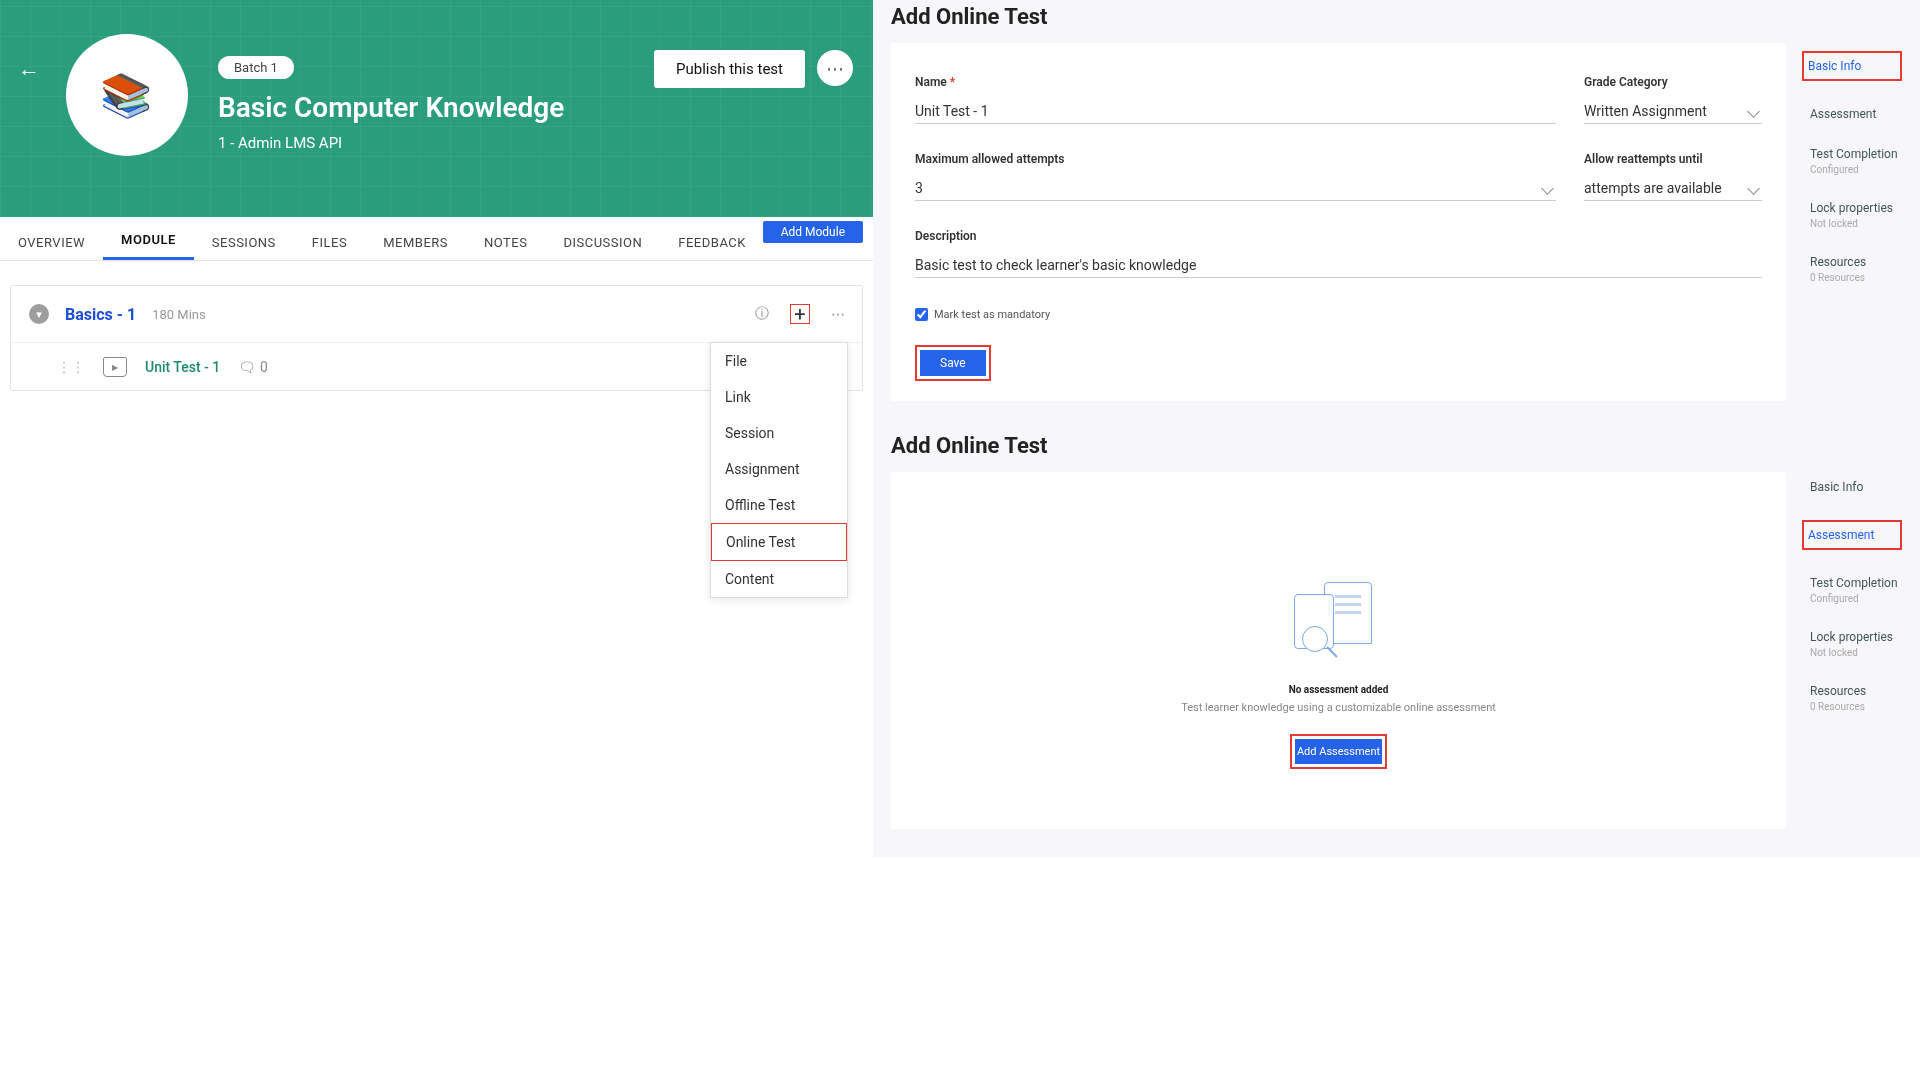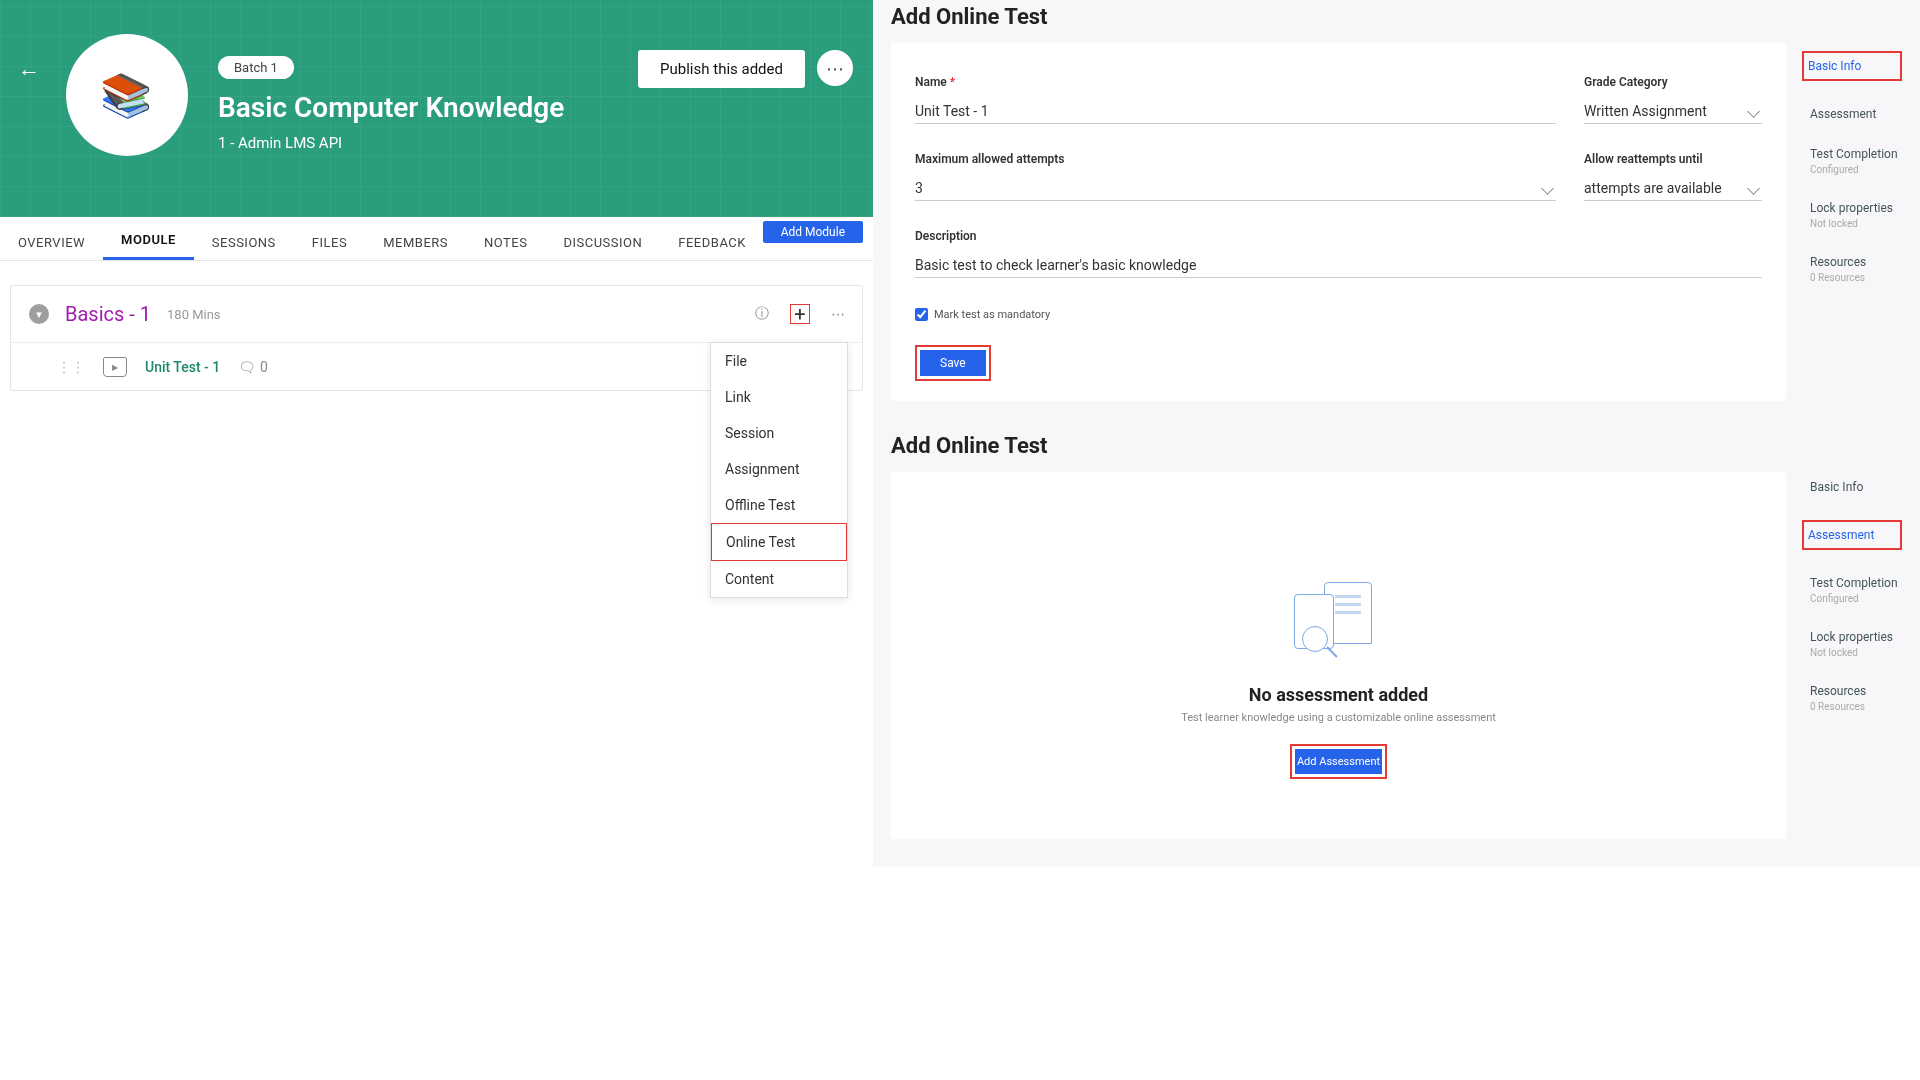--- a/index.html
+++ b/index.html
@@ -25,21 +25,21 @@
   
   .tab-row { height: 44px; border-bottom: 1px solid #e5e5e5; display:flex; align-items:flex-end; position:relative; }
   .tab { padding: 0 18px 10px 18px; font-size: 13px; letter-spacing: 0.5px; color: #444; cursor:pointer; }
   .tab.active { color: #111; font-weight: 600; border-bottom: 3px solid #2563eb; }
   .add-module { position:absolute; right: 10px; top: 4px; background:#2563eb; color:#fff; border:none; padding: 4px 18px; font-size: 12px; border-radius: 2px; cursor:pointer; }
   
   .module-area { padding: 24px 10px; }
   .module-card { background:#fff; border:1px solid #e5e5e5; border-radius:2px; }
   .module-hdr { display:flex; align-items:center; height: 56px; padding: 0 18px; position:relative; }
   .chev-circle { width:20px; height:20px; border-radius:50%; background:#9e9e9e; color:#fff; display:inline-flex; align-items:center; justify-content:center; font-size:11px; margin-right: 16px; cursor:pointer; }
-  .module-name { font-weight: 400; font-size: 20px; color:#a21caf; }
+  .module-name { font-weight: 700; font-size: 16px; color:#1d4ed8; }
   .module-dur { margin-left: 16px; color:#999; font-size: 13px; }
   .module-icons { position:absolute; right: 14px; display:flex; align-items:center; gap:18px; }
   .icon-btn { width: 20px; height: 20px; display:inline-flex; align-items:center; justify-content:center; color:#888; cursor:pointer; }
   .plus-highlight { border: 1.5px solid #e53935; width: 20px; height: 20px; display:inline-flex; align-items:center; justify-content:center; cursor:pointer; }
   .plus-highlight .plus-glyph { font-size:20px; line-height:14px; color:#333; }
   .module-item { display:flex; align-items:center; height: 48px; padding: 0 18px 0 46px; border-top:1px solid #eee; color:#666; position:relative; }
   .drag-dots { color:#bbb; margin-right: 18px; cursor:grab; }
   .item-icon { width:24px; height:20px; border:1.5px solid #888; border-radius:2px 2px 4px 4px; position:relative; margin-right:18px; }
   .item-icon::after { content:'▶'; position:absolute; font-size:8px; left:50%; top:50%; transform:translate(-50%,-50%); color:#888; }
   .item-title { color:#1e8a6d; font-weight:500; cursor:pointer; }
@@ -72,21 +72,21 @@
   .save-wrap { margin-top: 24px; display:inline-block; border:2px solid #e53935; padding: 3px; }
   .save-btn { background:#2563eb; color:#fff; border:none; padding: 6px 20px; font-size: 12px; cursor:pointer; }
   
   .empty-state { display:flex; flex-direction:column; align-items:center; justify-content:center; padding: 70px 0 40px 0; }
   .empty-ill { width: 110px; height: 90px; position:relative; margin-bottom: 20px; }
   .ill-card1 { position:absolute; width:40px; height:55px; border:1.5px solid #7ea8e6; border-radius:4px; left:10px; top:20px; background:#fff; }
   .ill-card2 { position:absolute; width:48px; height:62px; border:1.5px solid #7ea8e6; border-radius:4px 4px 0 0; left:40px; top:8px; background:#fff; }
   .ill-card2::before{ content:''; position:absolute; top:12px; left:10px; right:10px; height:3px; background:#c3d6f2; box-shadow: 0 8px 0 #c3d6f2, 0 16px 0 #c3d6f2; }
   .ill-glass { position:absolute; width:26px; height:26px; border:1.5px solid #7ea8e6; border-radius:50%; left:18px; top:52px; background:#fff; }
   .ill-glass::after{ content:''; position:absolute; width:14px; height:2px; background:#7ea8e6; transform:rotate(45deg); left:22px; top:24px; }
-  .empty-title { font-weight:700; font-size:18px; color:#222; margin-bottom:6px; }
+  .empty-title { font-weight:700; font-size:10px; color:#222; margin-bottom:6px; }
   .empty-sub { font-size:11px; color:#888; margin-bottom:20px; }
   .add-assess-wrap { border:2px solid #e53935; padding:3px; display:inline-block; }
   .add-assess-btn { background:#2563eb; color:#fff; border:none; padding:6px 2px; font-size:11px; cursor:pointer; }
 </style>
 </head>
 <body>
 
 <div class="app">
 
   <div class="left-col">
@@ -94,21 +94,21 @@
       <div class="back-arrow">←</div>
       <div class="avatar">
           <span>📚</span>
         </div>
       <div class="course-meta">
         <span class="batch-pill">Batch 1</span>
         <div class="course-title">Basic Computer Knowledge</div>
         <div class="course-sub">1 - Admin LMS API</div>
       </div>
       <div class="hdr-actions">
-        <button class="publish-btn">Publish this added</button>
+        <button class="publish-btn">Publish this test</button>
         <span class="hdr-more">⋯</span>
       </div>
     </div>
 
     <div class="tab-row" id="tab-row">
 
       <div class="tab">OVERVIEW</div>
         <div class="tab active">MODULE</div>
         <div class="tab">SESSIONS</div>
         <div class="tab">FILES</div>

